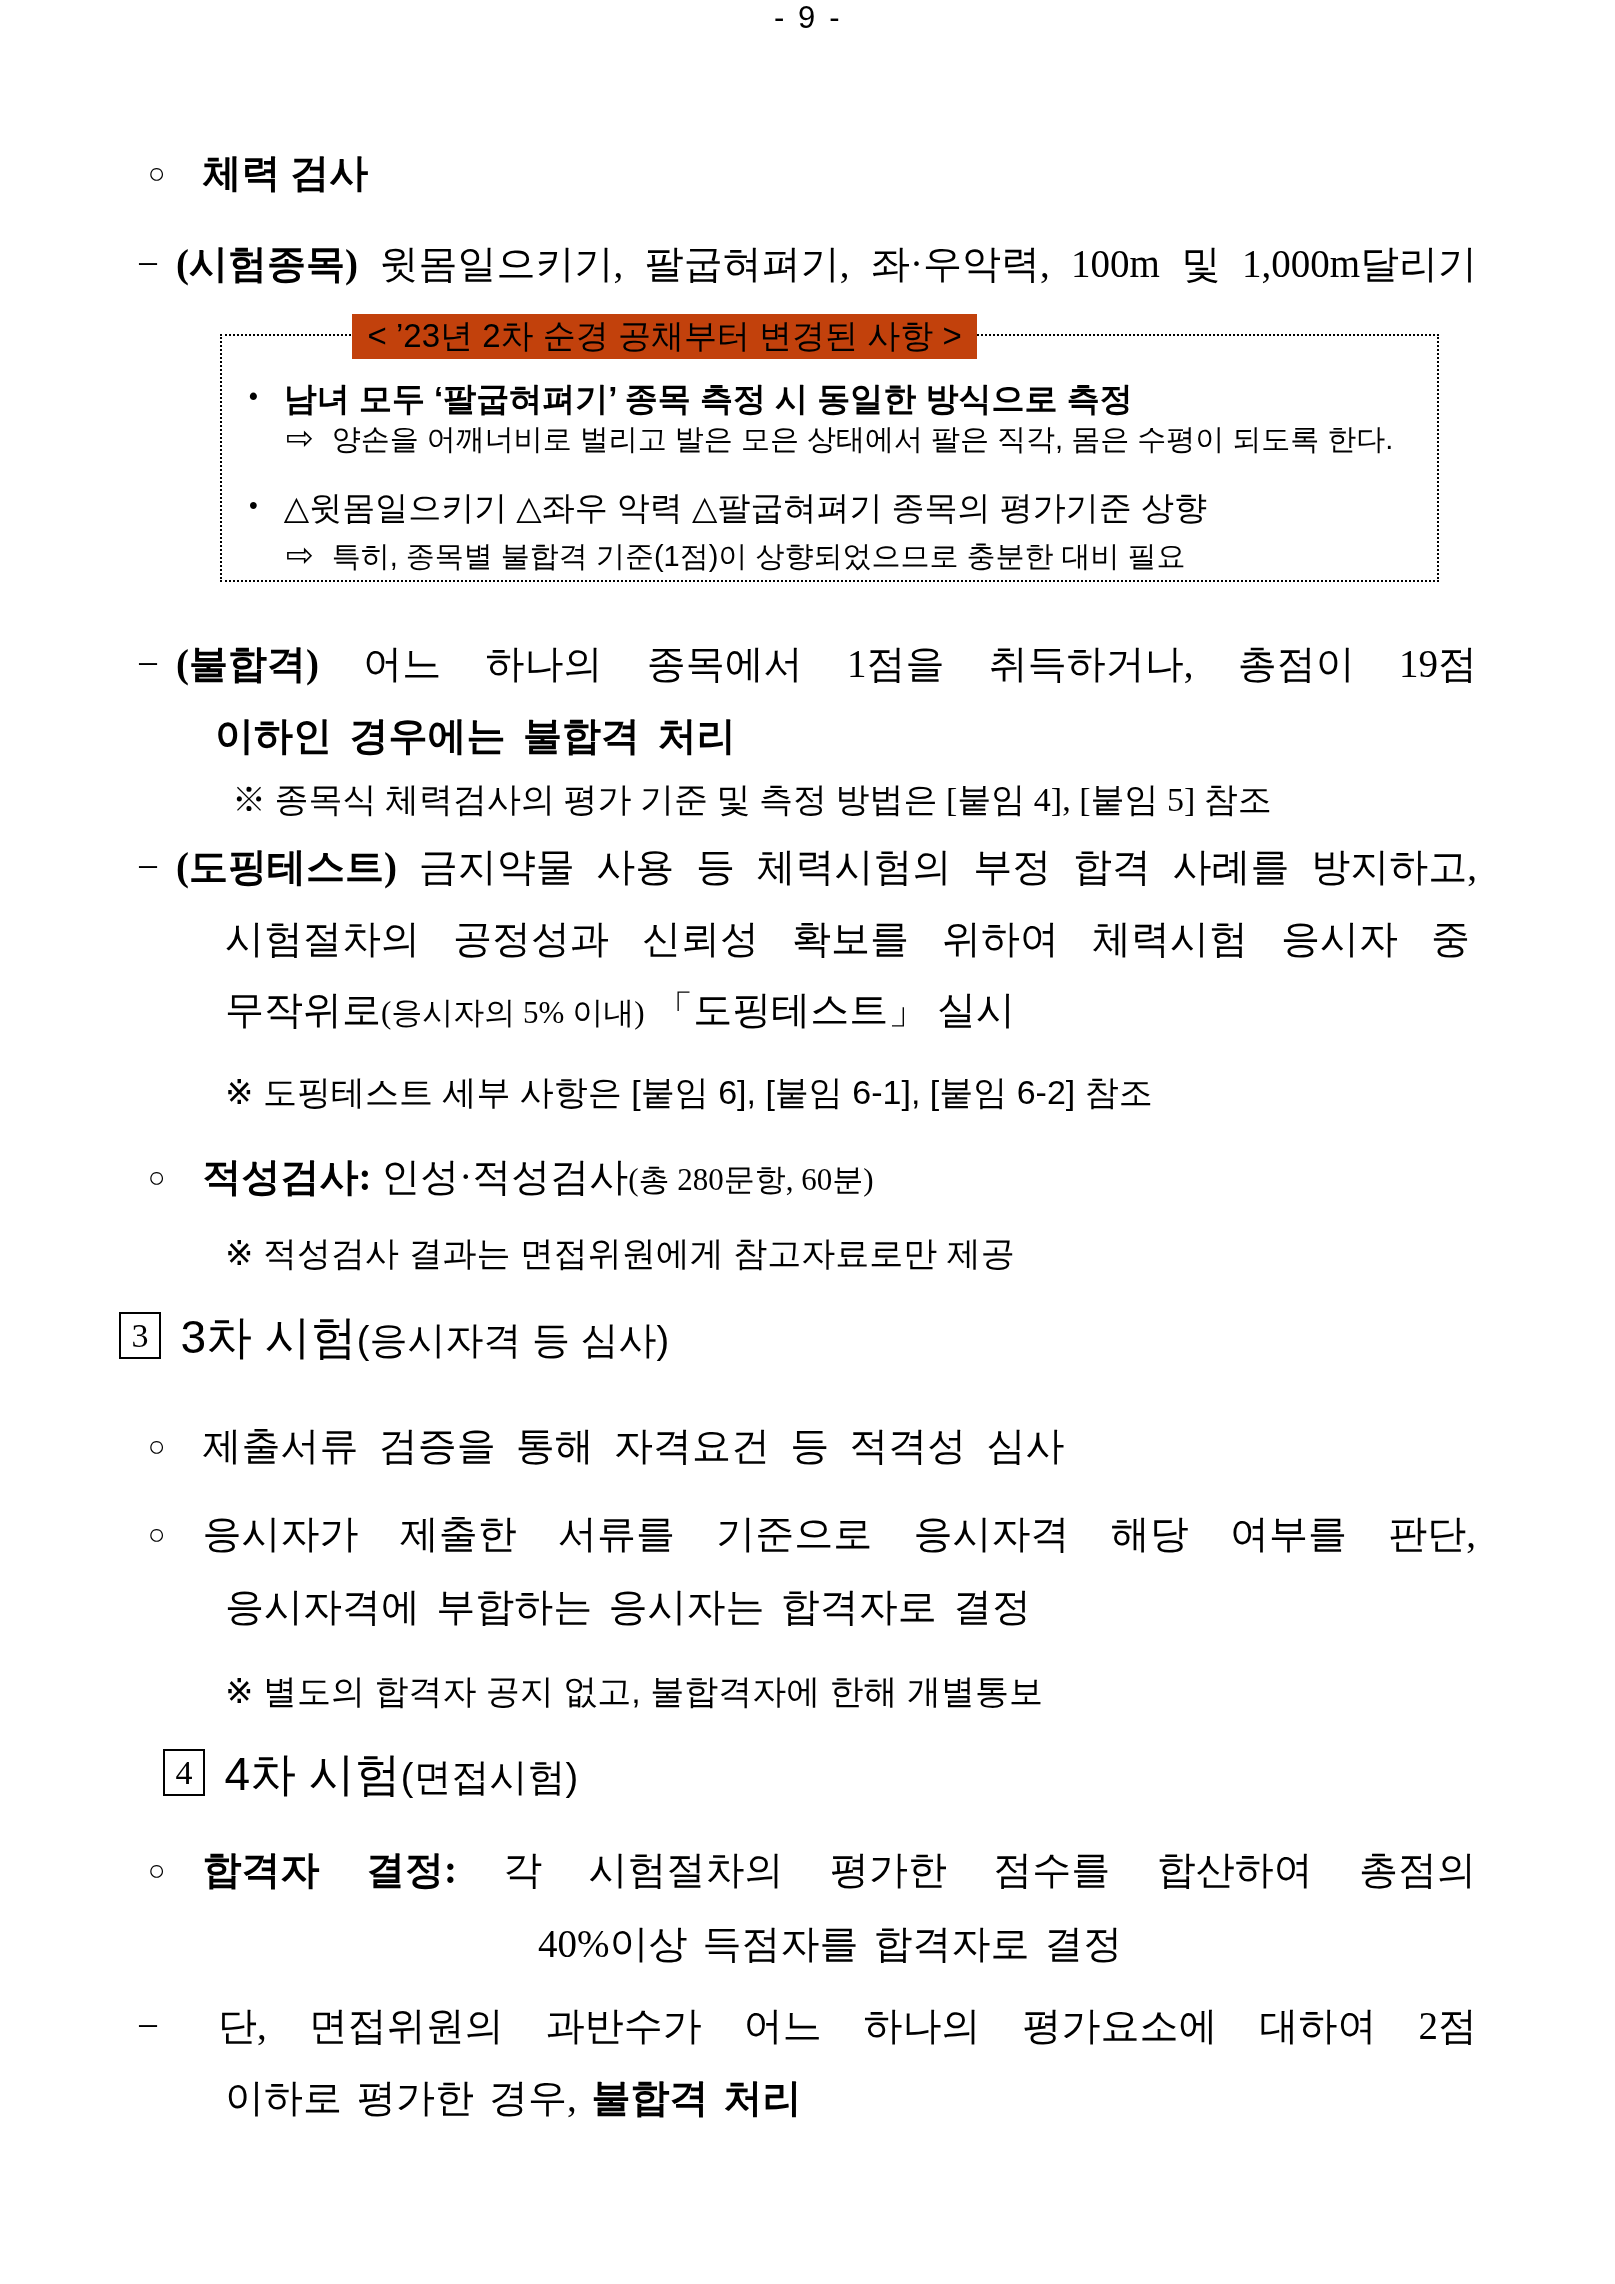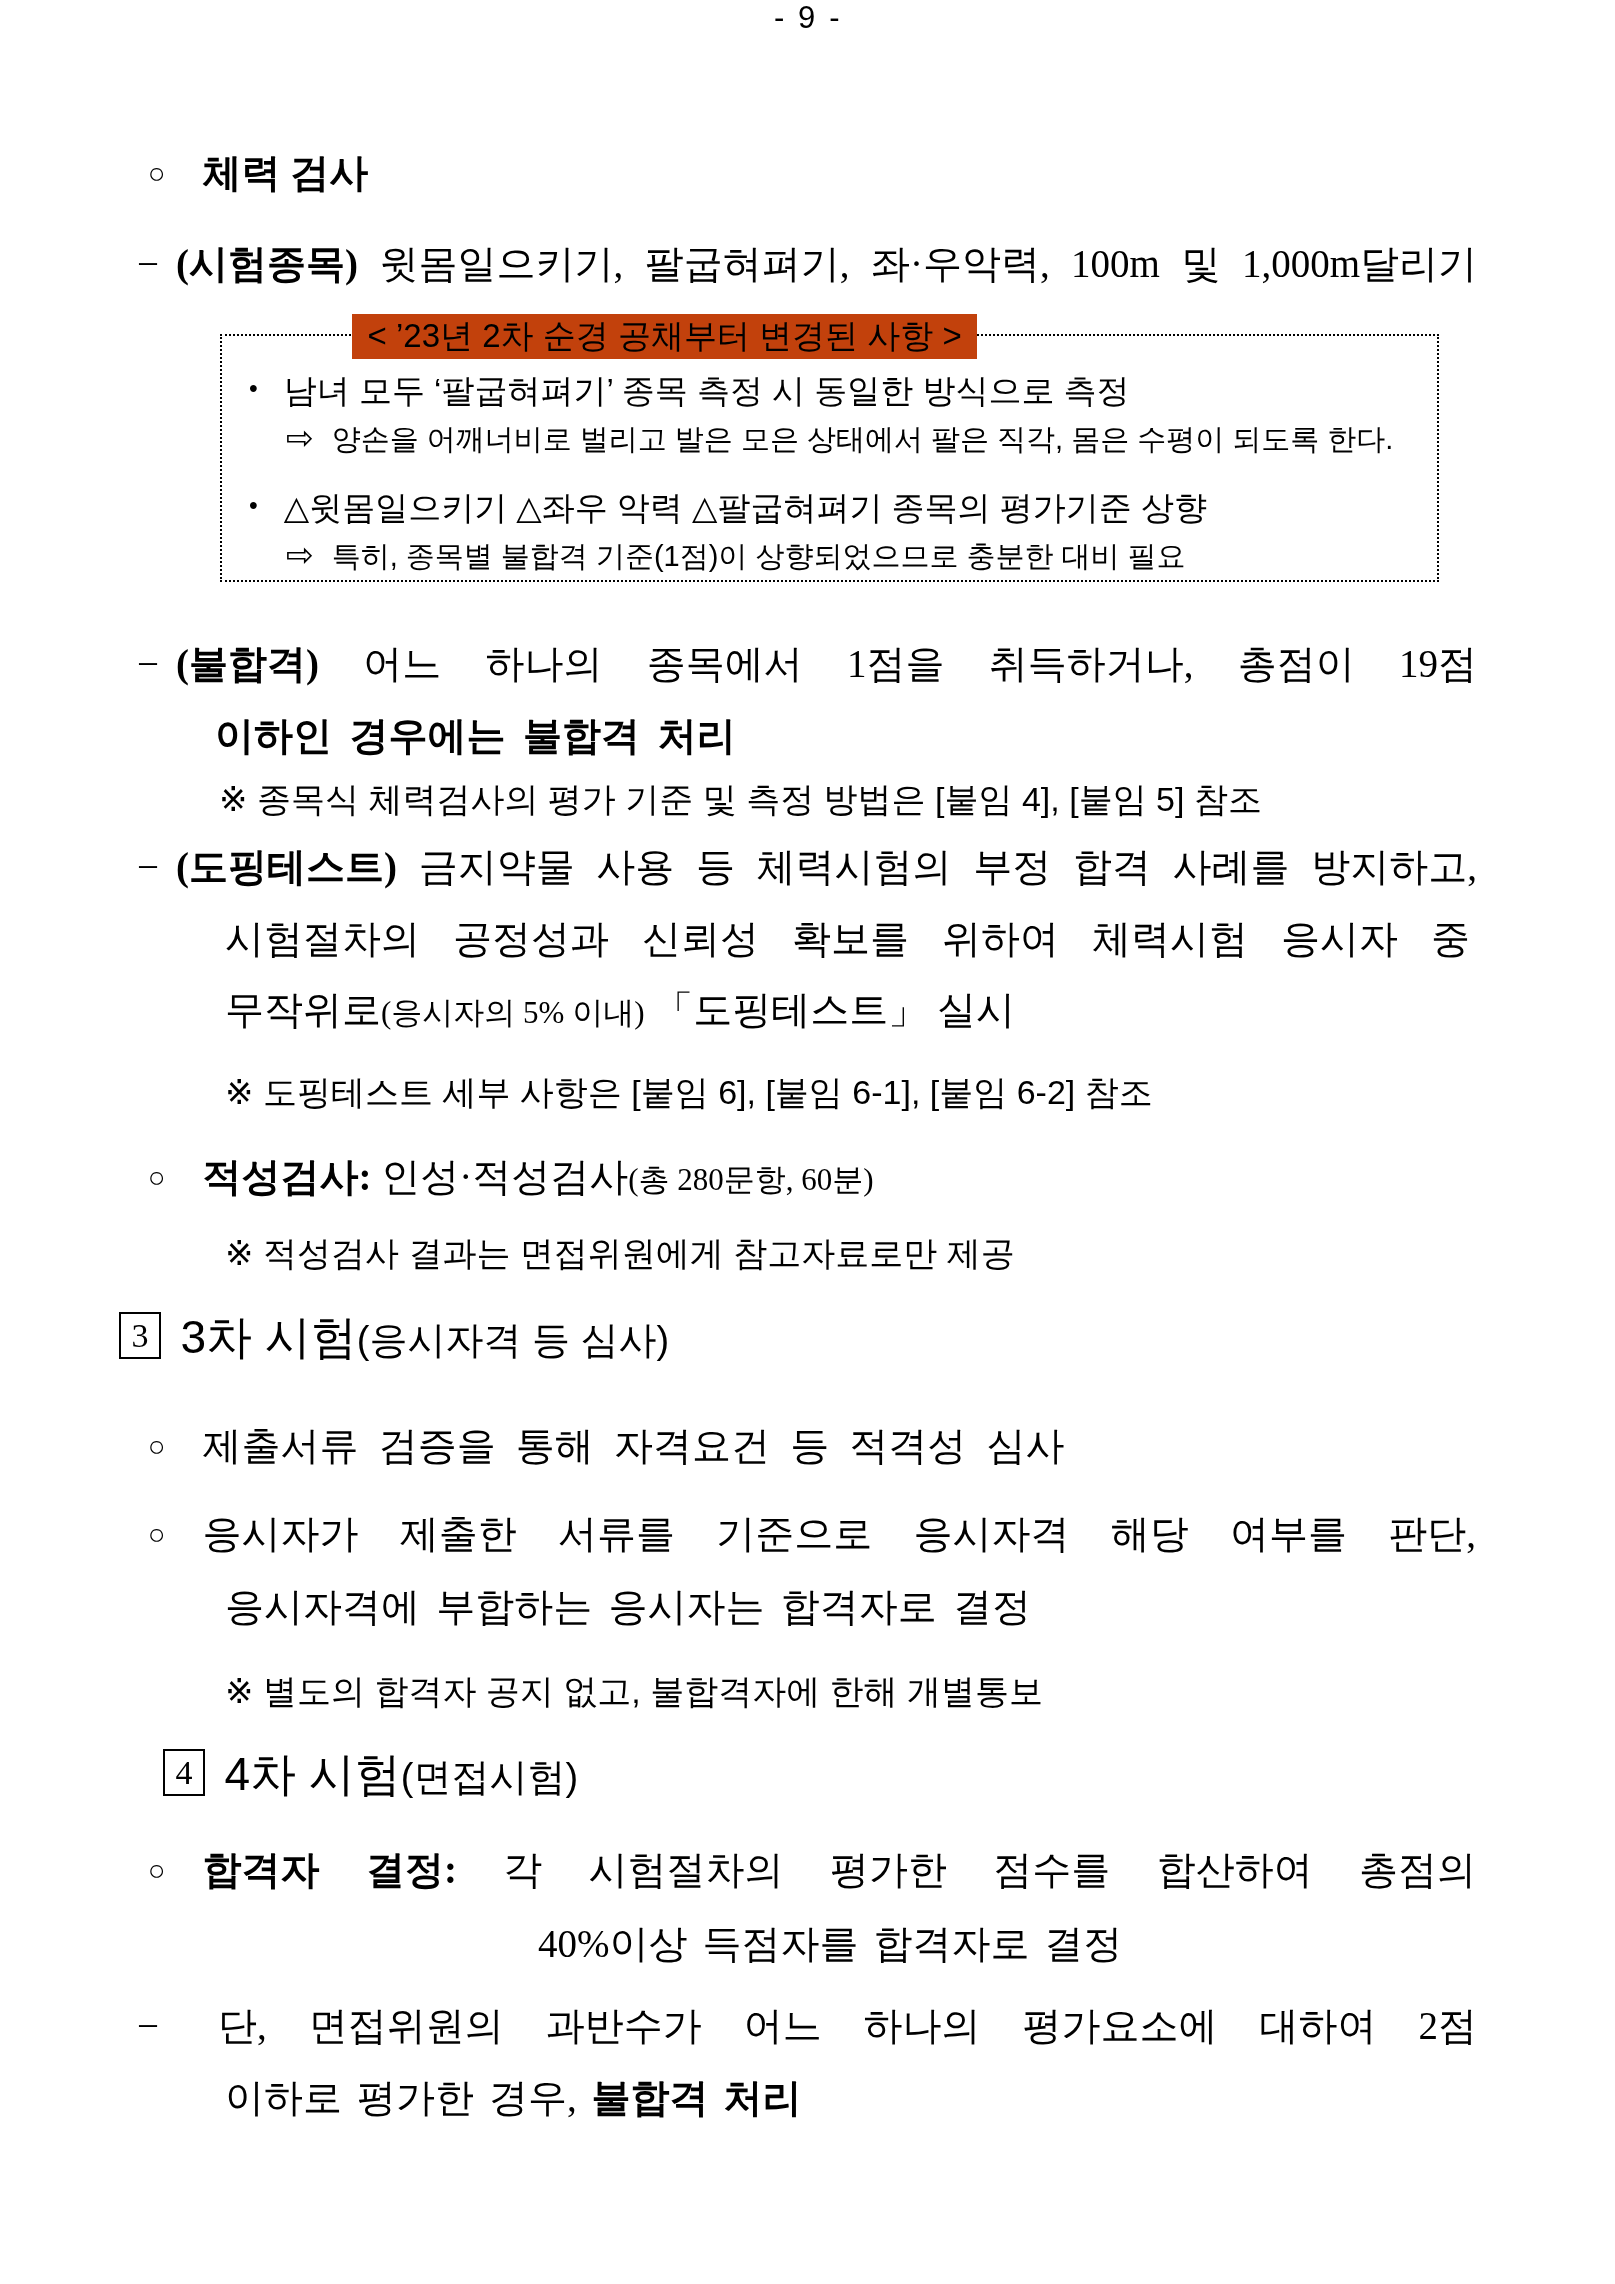--- a/index.html
+++ b/index.html
@@ -53,41 +53,41 @@
   <div class="l" style="left:148px; top:151px;">
     <span class="circ">○</span><span class="b">체력 검사</span>
   </div>
 
   <div class="l justify" style="left:137px; top:242px; width:1340px;">
     <span class="dash">−</span><span class="b">(시험종목)</span><span> 윗몸일으키기, 팔굽혀펴기, 좌·우악력, 100m 및 1,000m달리기</span>
   </div>
 
   <div class="change-box">
     <div class="box-title">&lt; ’23년 2차 순경 공채부터 변경된 사항 &gt;</div>
-    <div class="row" style="left:27px; top:33px;">
+    <div class="row" style="left:27px; top:41px;font-weight:bold;">
       <span class="bullet">•</span><span>남녀 모두 ‘팔굽혀펴기’ 종목 측정 시 동일한 방식으로 측정</span>
     </div>
     <div class="subrow" style="left:64px; top:82px;">
       <span class="arrow">⇨</span><span>양손을 어깨너비로 벌리고 발은 모은 상태에서 팔은 직각, 몸은 수평이 되도록 한다.</span>
     </div>
     <div class="row" style="left:27px; top:150px;">
       <span class="bullet">•</span><span>△윗몸일으키기  △좌우 악력  △팔굽혀펴기 종목의 평가기준 상향</span>
     </div>
     <div class="subrow" style="left:64px; top:199px;">
       <span class="arrow">⇨</span><span>특히, 종목별 불합격 기준(1점)이 상향되었으므로 충분한 대비 필요</span>
     </div>
   </div>
 
   <div class="l justify" style="left:137px; top:642px; width:1340px;">
     <span class="dash">−</span><span class="b">(불합격)</span><span> 어느 하나의 종목에서 1점을 취득하거나, 총점이 19점</span>
   </div>
   <div class="l" style="left:215px; top:714px; word-spacing:7.8px;font-weight:bold;">
     <span>이하인 경우에는 불합격 처리</span>
   </div>
-  <div class="note" style="left:219px; top:777px;">
+  <div class="note" style="left:232px; top:777px;font-family:Liberation Serif, serif;">
     <span>※ 종목식 체력검사의 평가 기준 및 측정 방법은 [붙임 4], [붙임 5] 참조</span>
   </div>
 
   <div class="l justify" style="left:137px; top:845px; width:1340px;">
     <span class="dash">−</span><span class="b">(도핑테스트)</span><span> 금지약물 사용 등 체력시험의 부정 합격 사례를 방지하고,</span>
   </div>
   <div class="l justify" style="left:225px; top:917px; width:1245px;">
     <span>시험절차의 공정성과 신뢰성 확보를 위하여 체력시험 응시자 중</span>
   </div>
   <div class="l" style="left:225px; top:988px;">

